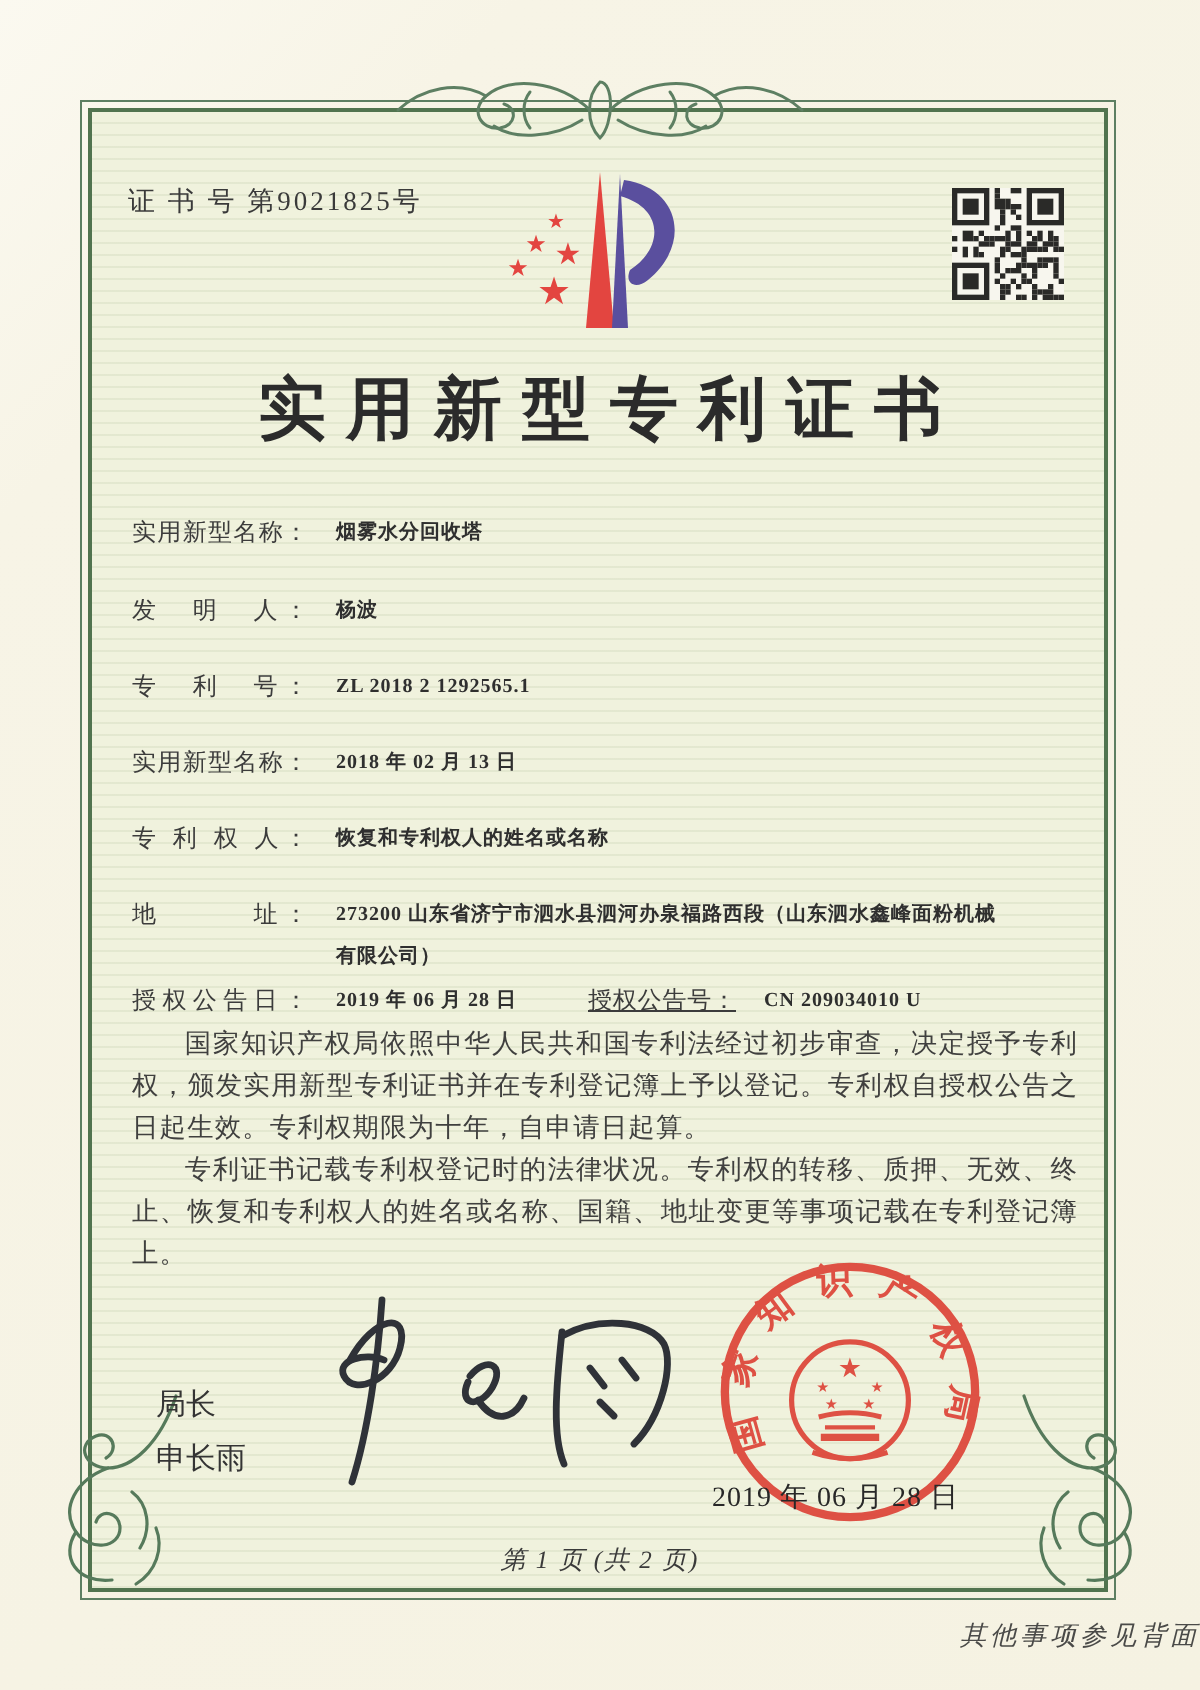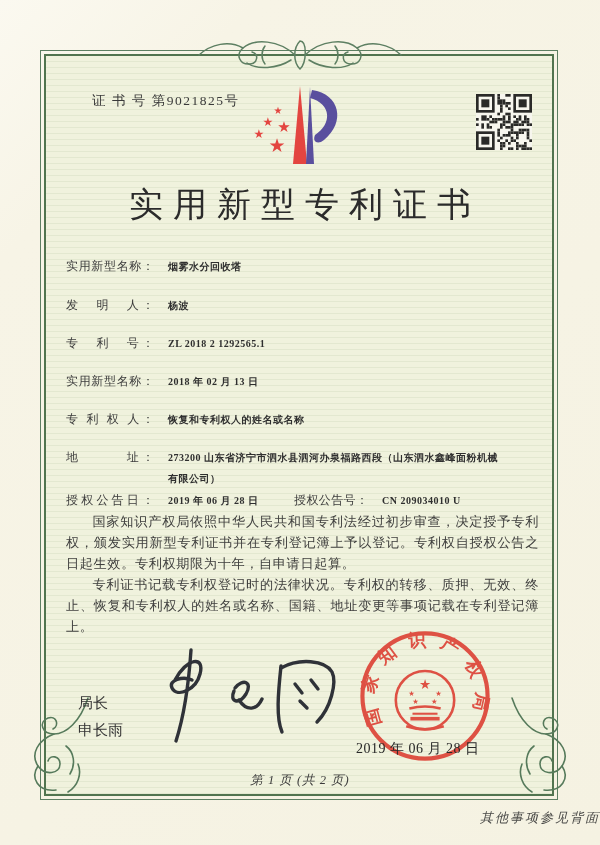--- a/index.html
+++ b/index.html
@@ -26,46 +26,46 @@
       #f0f2dd;
   }
 
   .ornament { position:absolute; pointer-events:none; }
   .top-ornament { left:50%; top:36px; transform:translateX(-50%); }
   .corner-left { left:22px; top:694px; }
   .corner-right { right:22px; top:694px; transform:scaleX(-1); }
 
   .cert-no {
     position:absolute; left:64px; top:92px;
-    font-size:13.5px; letter-spacing:1.5px; color:#3a3a3a;margin-left:28px;
+    font-size:13.5px; letter-spacing:1.5px; color:#3a3a3a;
   }
 
   .logo { position:absolute; left:248px; top:80px; }
 
   .qr { position:absolute; left:476px; top:94px; width:56px; height:56px; background:#f7f6ee; }
 
   .title {
     position:absolute; left:0; top:182px; width:600px;
-    text-align:center; font-size:34px; font-weight:normal;
+    text-align:center; font-size:34px; font-weight:bold;
     letter-spacing:10px; color:#2b2b2b; text-indent:10px;
   }
 
   .fields { position:absolute; left:66px; top:0; width:472px; }
   .frow { position:absolute; left:0; white-space:nowrap; }
   .flabel {
     display:inline-block; width:88px; font-size:12px; color:#3c3c3c;
     text-align:justify; text-align-last:justify; vertical-align:top; padding-top:2px;
   }
   .fvalue { font-size:10px; color:#2f2f2f; margin-left:14px; letter-spacing:0.5px;font-weight:bold; }
   .fvalue.wrap {
     display:inline-block; white-space:normal; width:338px; vertical-align:top; line-height:21px;
   }
   .r1{top:256px}.r2{top:295px}.r3{top:333px}.r4{top:371px}.r5{top:409px}.r6{top:447px}.r7{top:490px}
   .pair2 { position:absolute; left:228px; top:0; white-space:nowrap; }
-  .pair2 .flabel { width:74px; }
+  .pair2 .flabel { width:74px;text-decoration:underline; }
 
   .paras { position:absolute; left:66px; top:511px; width:473px; }
   .paras p {
     font-size:13.2px; line-height:21px; color:#40403f;
     text-indent:2em; text-align:justify; letter-spacing:0.6px;
   }
 
   .signoff { position:absolute; left:78px; top:690px; font-size:15px; color:#343434; line-height:27px; }
   .signature { position:absolute; left:135px; top:638px; }
 

